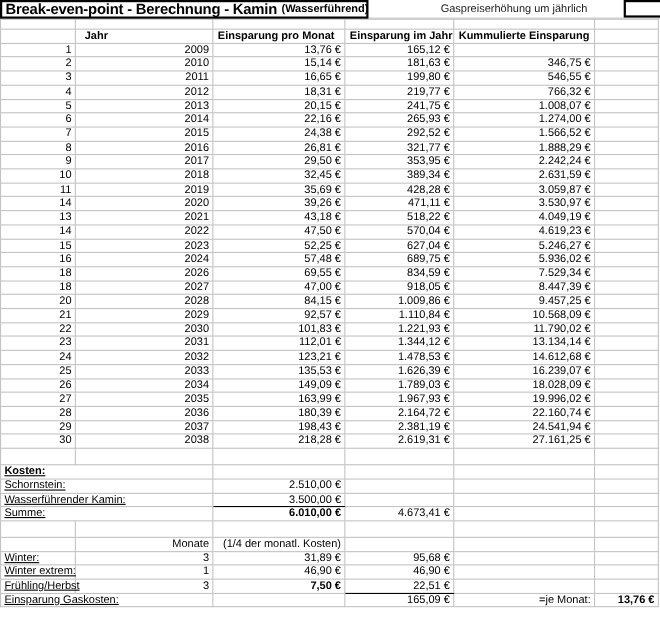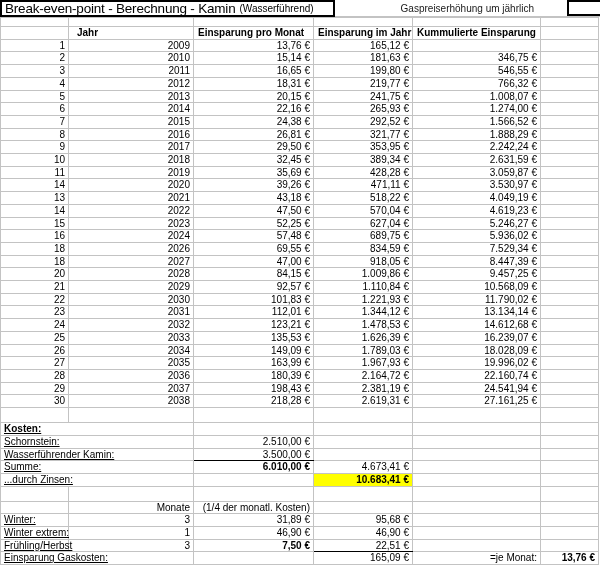--- a/index.html
+++ b/index.html
@@ -23,21 +23,21 @@
   .title-box {
     position: absolute;
     left: 0; top: 0;
     width: 335px; height: 17px;
     border: 2px solid #000;
     background: #fff;
     display: flex;
     align-items: center;
     padding-left: 3px;
     white-space: nowrap;
-    font-weight: normal;
+    font-weight: bold;
   }
   .t-main { font-size: 13.5px; letter-spacing: -0.2px; }
   .t-sub  { font-size: 10px; margin-left: 4px; }
   .gas-label {
     position: absolute;
     right: 66px; top: 3px;
     font-size: 10px;
     color: #1a1a1a;
     white-space: nowrap;
   }
@@ -390,27 +390,20 @@
           <td></td>
           <td></td>
       </tr>
       <tr>
         <td colspan="2" class="left pl3" data-bind="costs.sum.label">Summe:</td>
         <td class="right b topline" data-bind="costs.sum.value">6.010,00 €</td>
         <td class="right" data-bind="costs.sum.value2">4.673,41 €</td>
         <td></td>
           <td></td>
       </tr>
-      <tr>
-        <td colspan="2" class="left pl3" data-bind="costs.interest.label">...durch Zinsen:</td>
-        <td></td>
-        <td class="right b" data-bind="costs.interest.value" style="background-color: rgb(255, 255, 0);">10.683,41 €</td>
-        <td></td>
-          <td></td>
-      </tr>
     </tbody>
 
     <tbody>
       <tr class="sp-mid">
         <td></td>
           <td></td>
           <td></td>
           <td></td>
           <td></td>
           <td></td>

